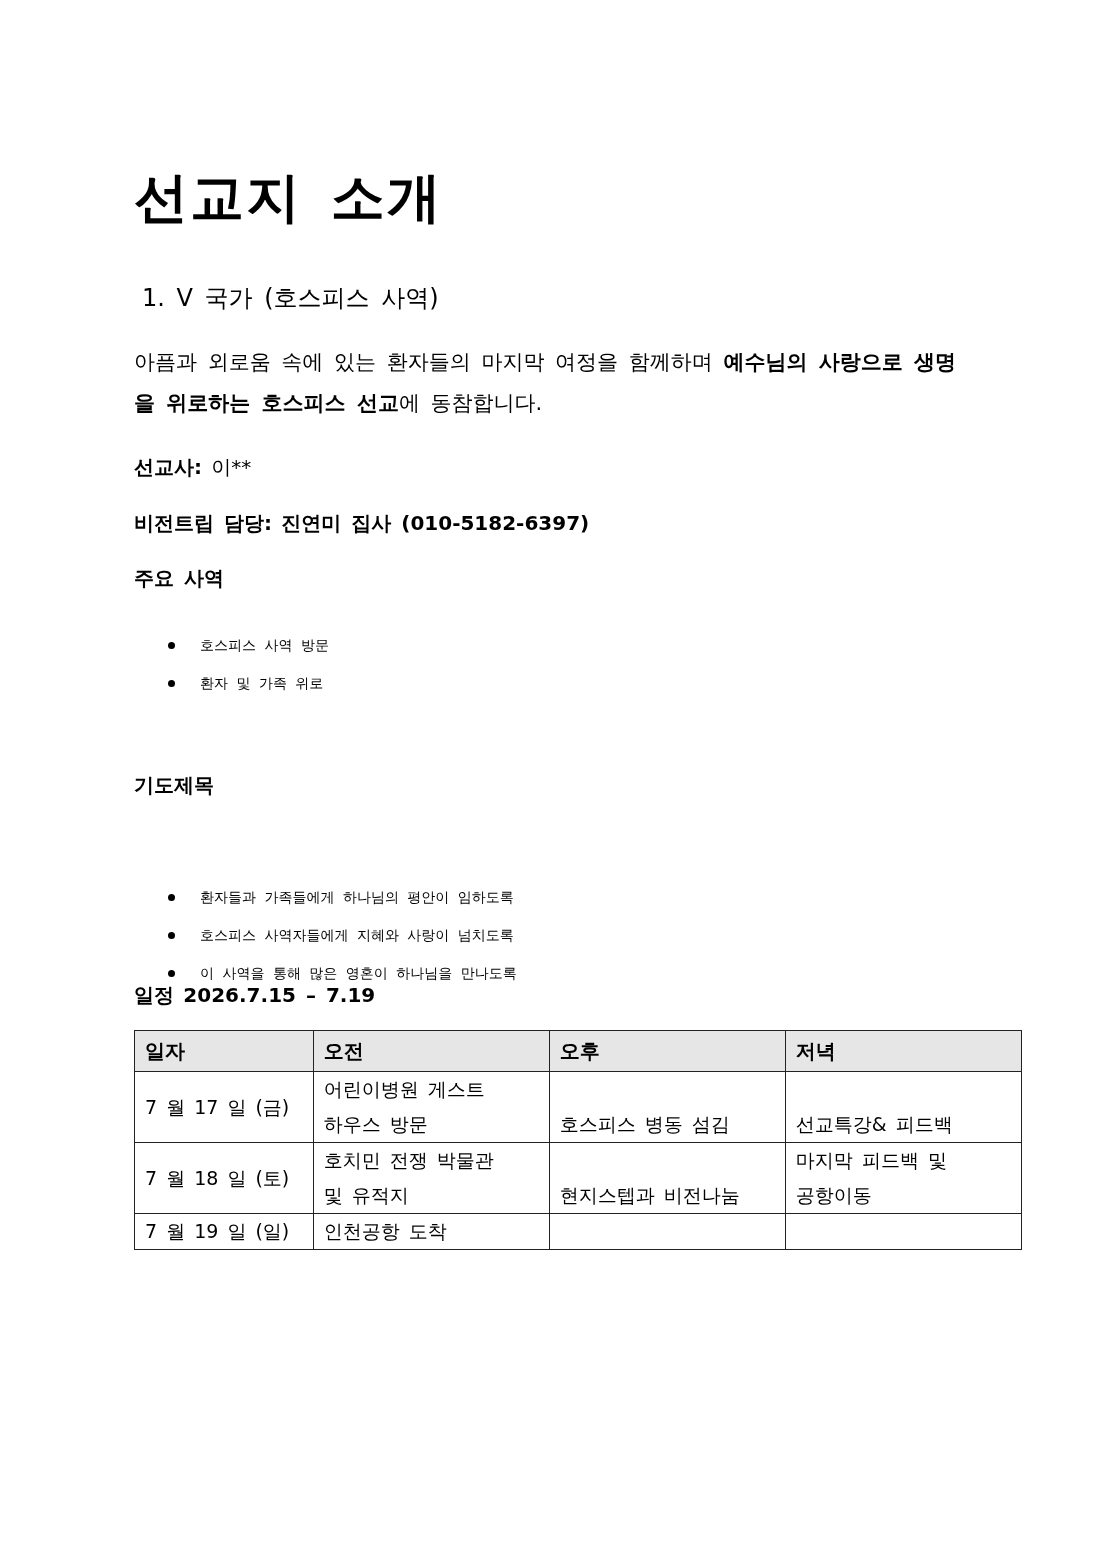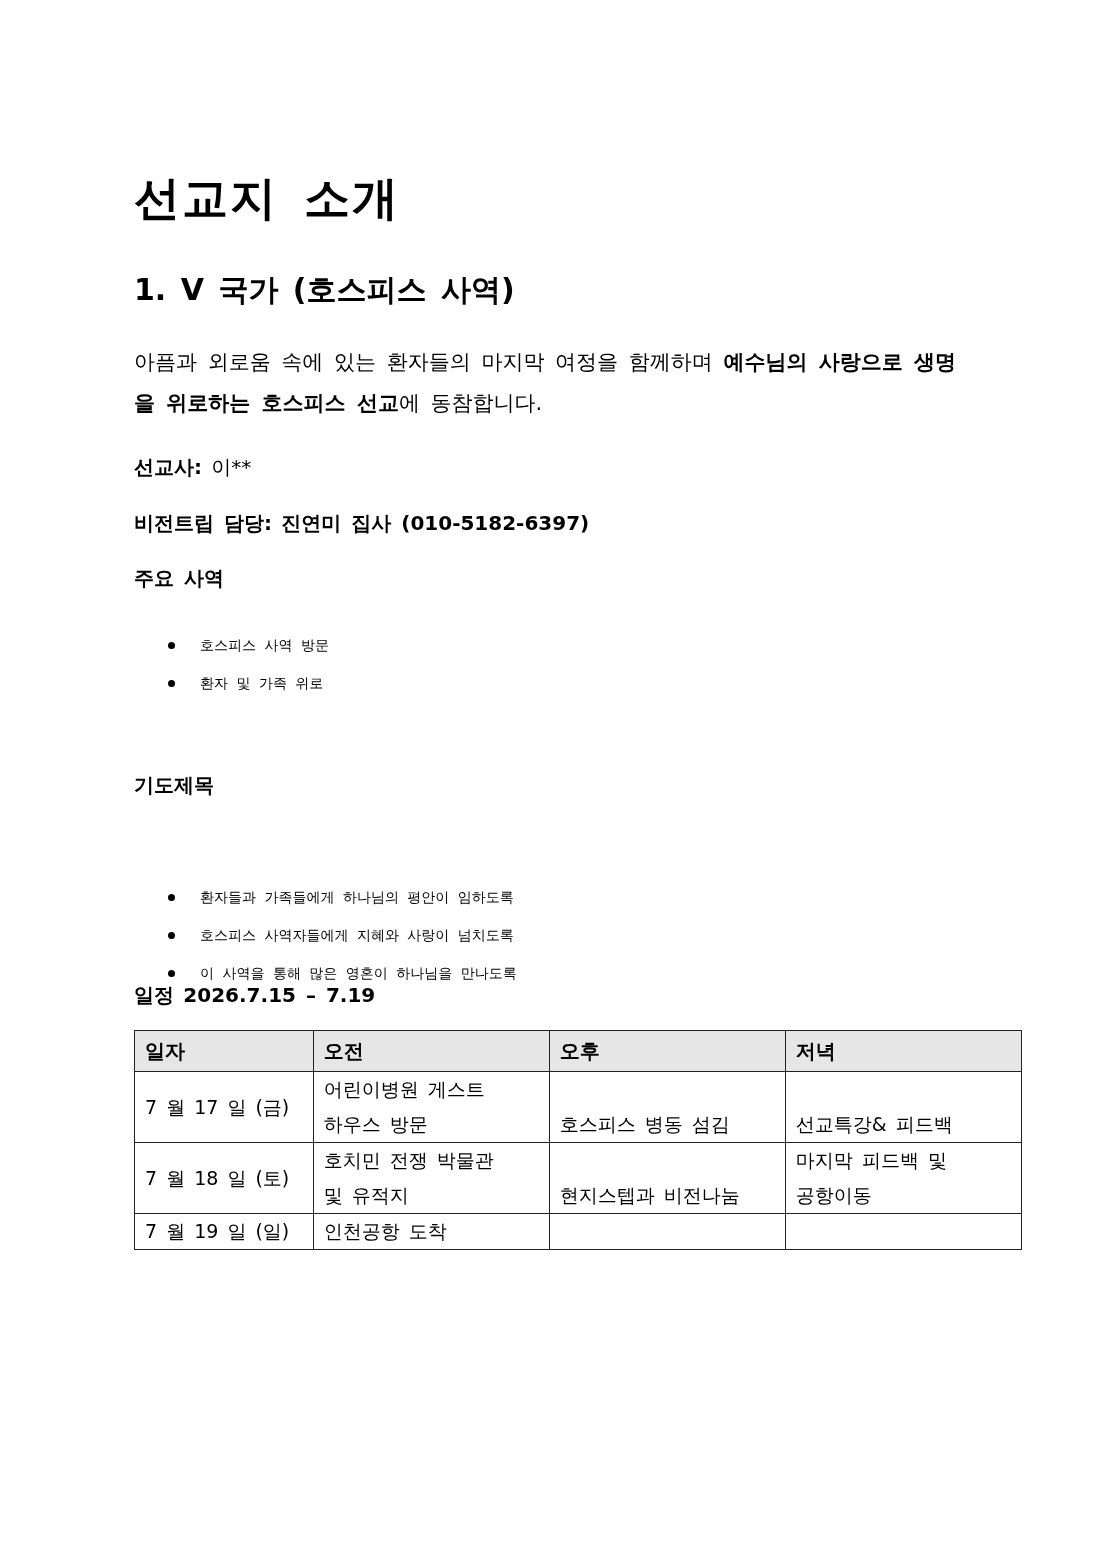--- a/index.html
+++ b/index.html
@@ -18,34 +18,34 @@
     .page {
       position: absolute;
       left: 134px;
       top: 0;
       width: 834px;
     }
     .title {
       position: absolute;
       top: 170px;
       left: 0;
-      font-size: 46px;
+      font-size: 54px;
       font-weight: bold;
       letter-spacing: 2px;
       margin: 0;
       line-height: 56px;
       word-spacing: 8px;
     }
     .subtitle {
       position: absolute;
       top: 268px;
       left: 0;
-      font-size: 30px;
-      font-weight: bold;
-      margin: 0;
+      font-size: 24px;
+      font-weight: normal;
+      margin: 8px;
       line-height: 44px;
       word-spacing: 4px;
     }
     .intro {
       position: absolute;
       top: 342px;
       left: 0;
       width: 830px;
       font-size: 21px;
       line-height: 41px;

